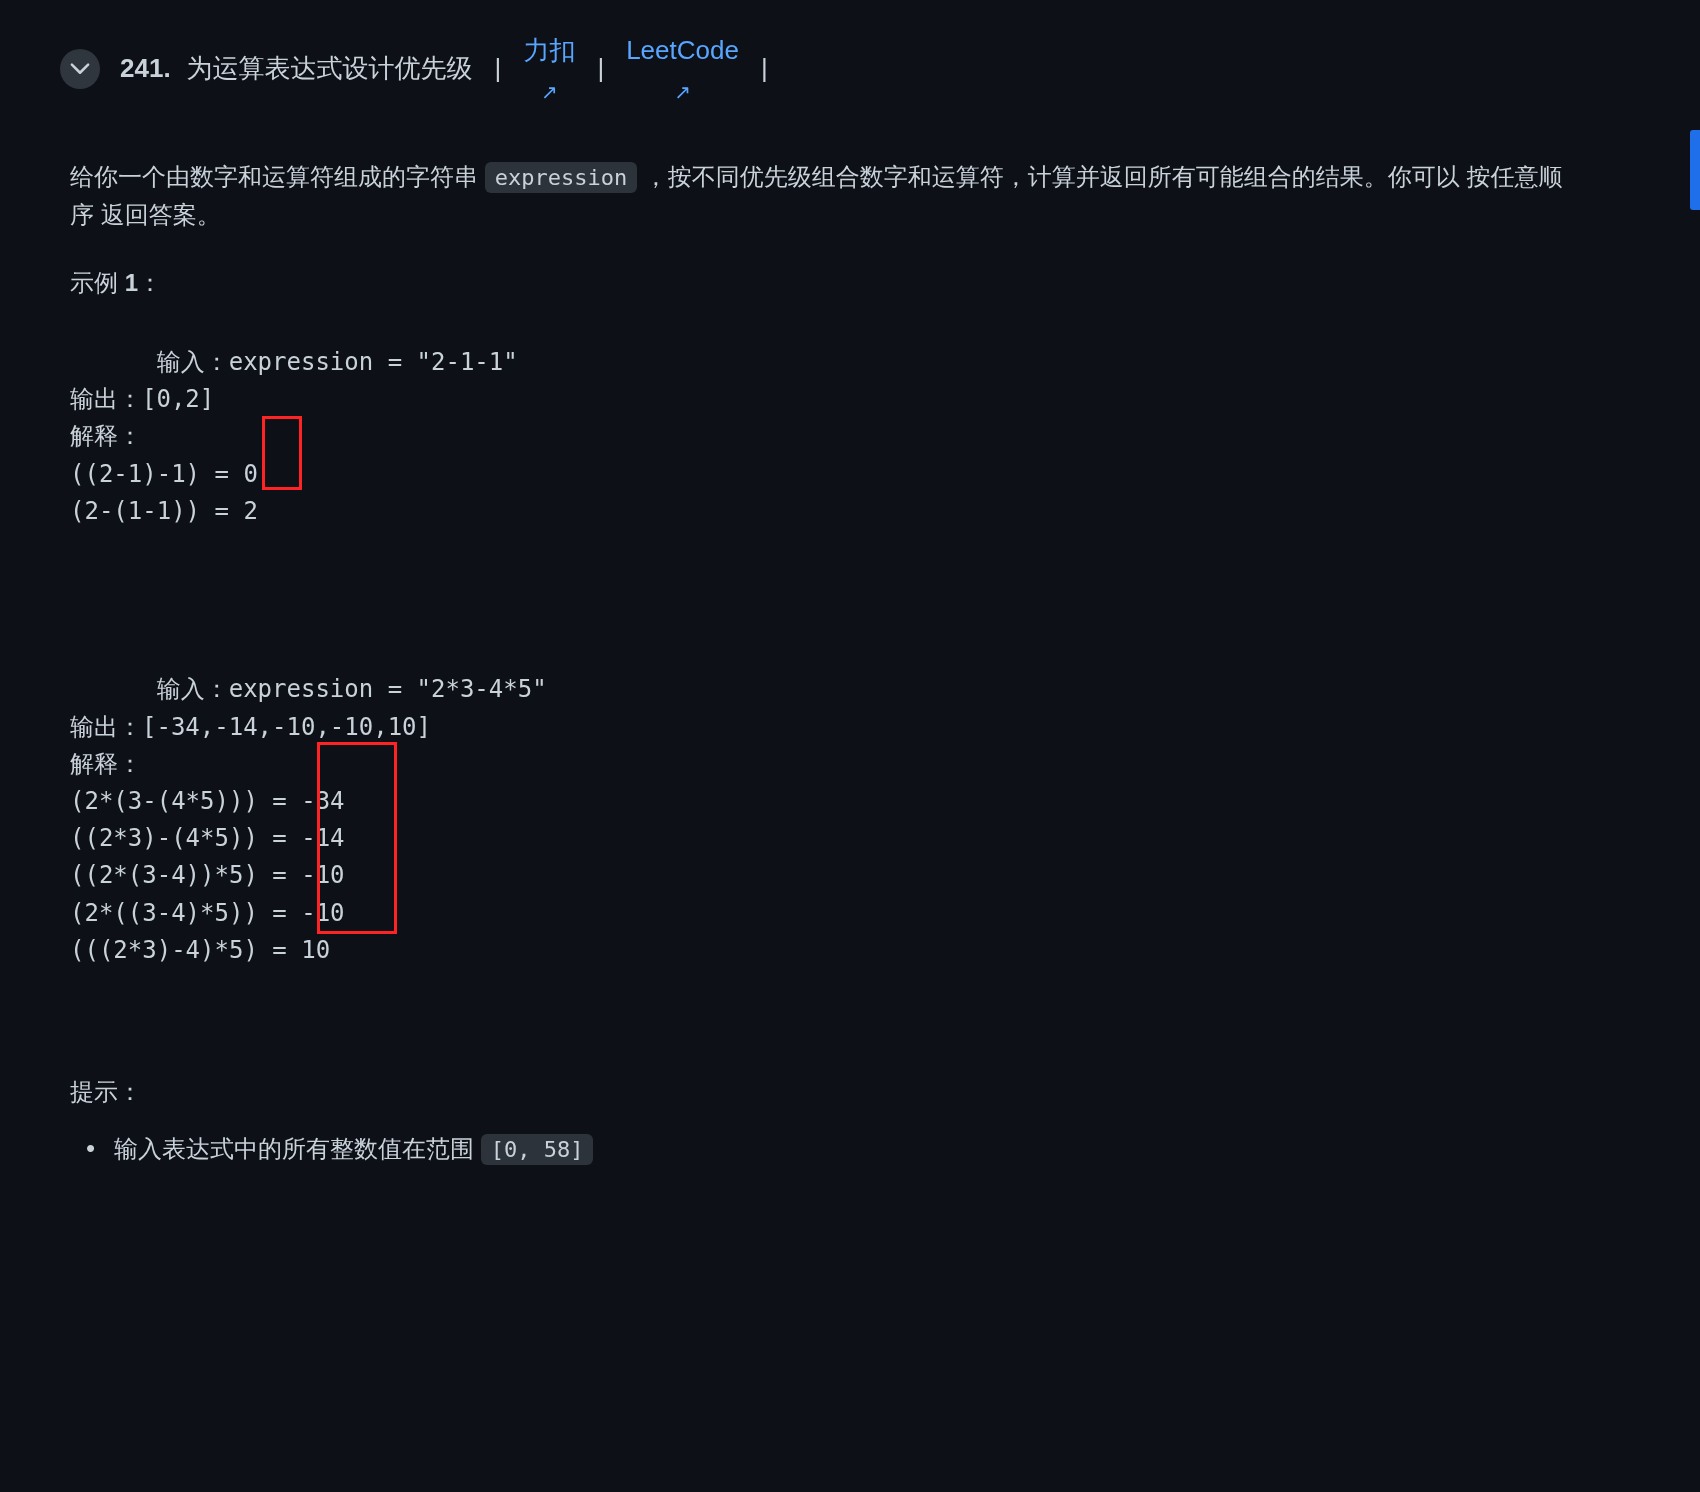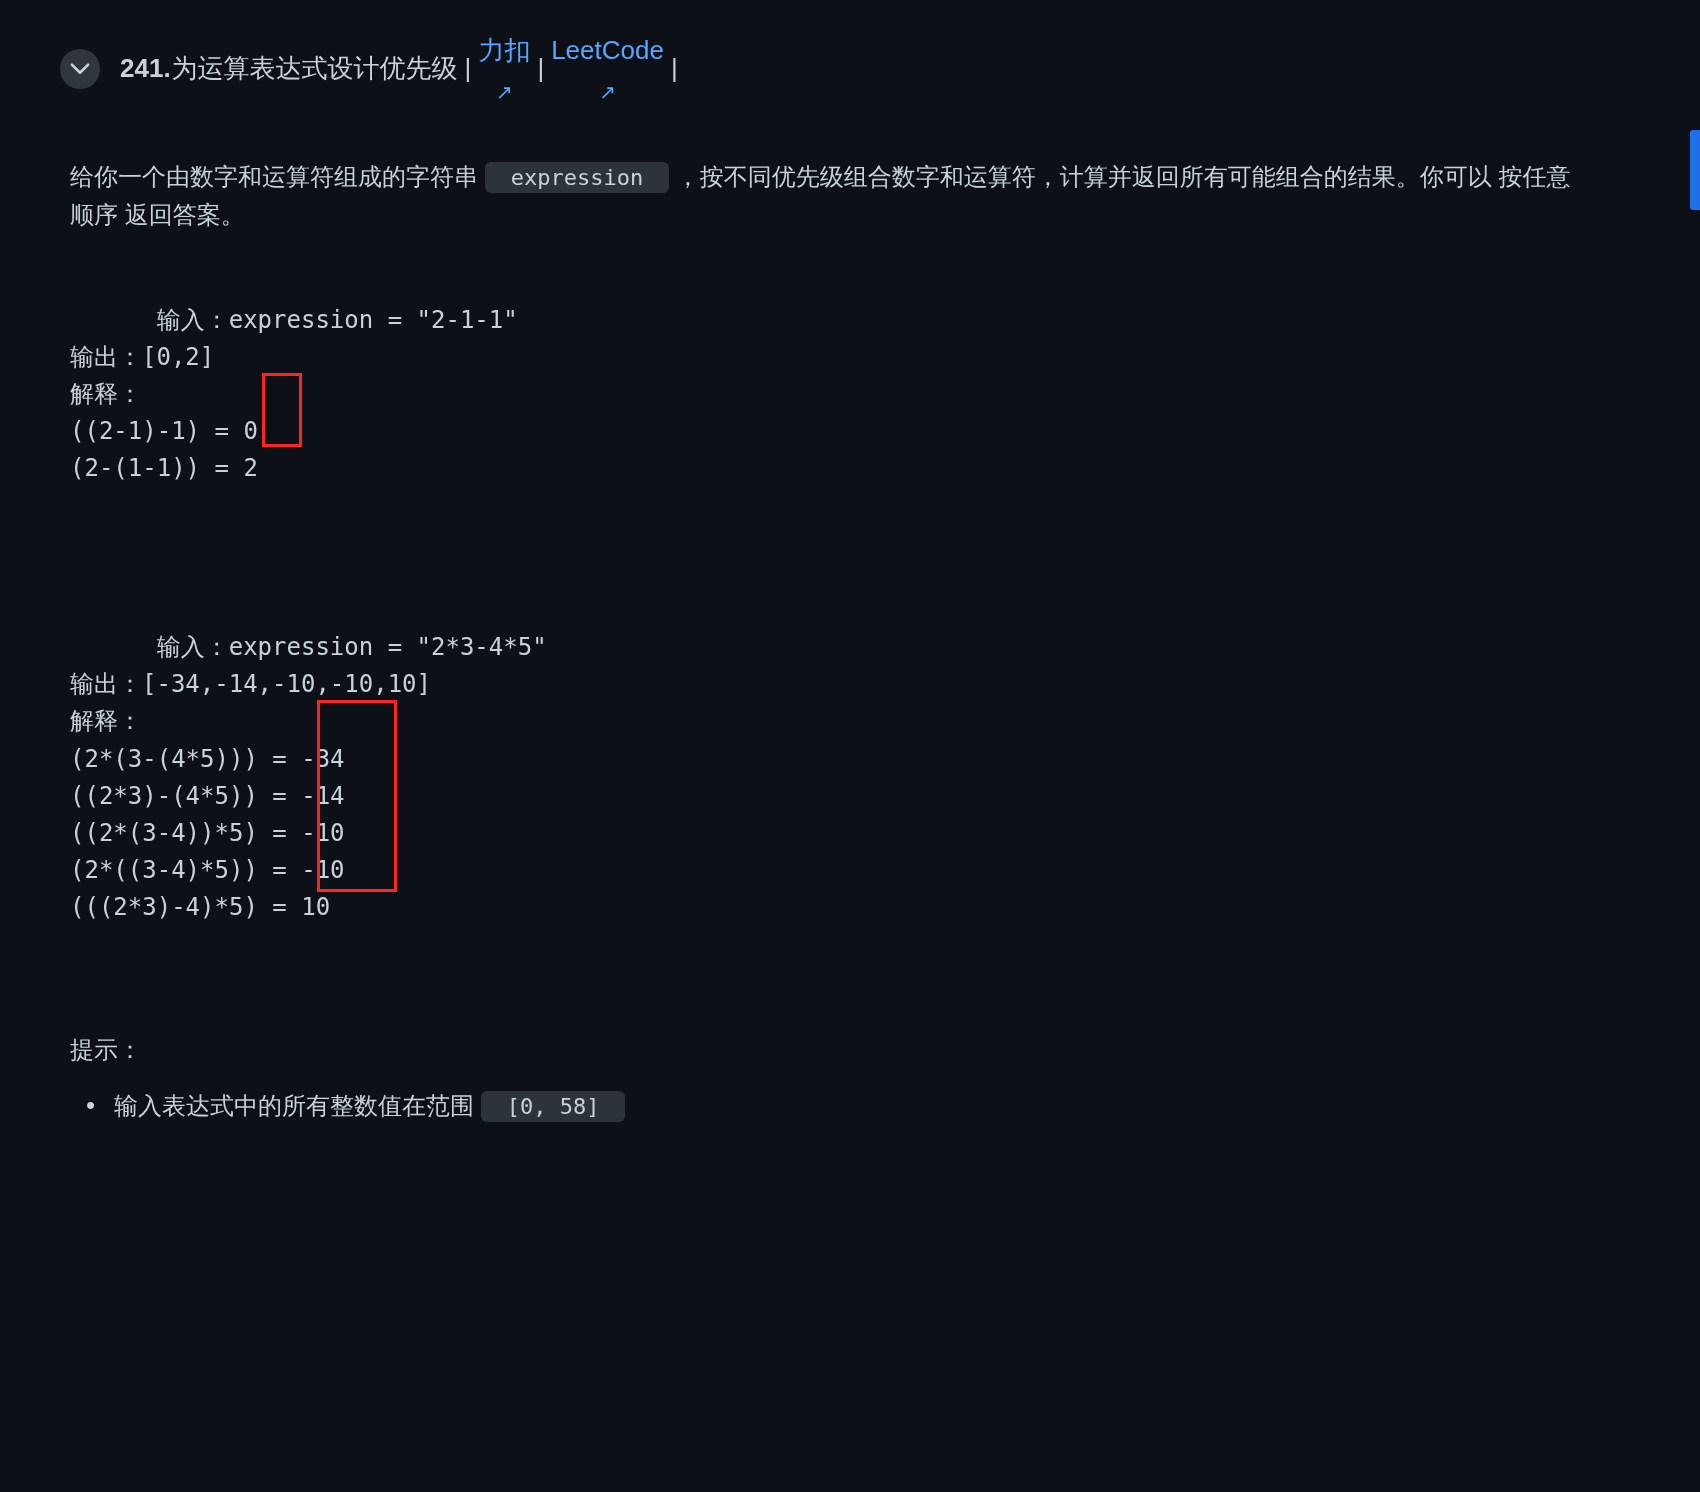--- a/index.html
+++ b/index.html
@@ -34,40 +34,40 @@
     cursor: pointer;
     flex-shrink: 0;
   }
   .collapse-btn svg { width: 20px; height: 20px; fill: #c9d1d9; }
   .title-line {
     font-size: 26px;
     color: #c9d1d9;
     display: flex;
     align-items: center;
     flex-wrap: wrap;
-    gap: 1px;
+    gap: 16px;
   }
   .title-num { font-weight: 700; }
   .title-text { font-weight: 400; font-family: Liberation Serif, serif; }
   .sep { color: #c9d1d9; margin: 0 6px; }
   .ext-link {
     color: #58a6ff;
     text-decoration: none;
     display: inline-flex;
     align-items: center;
     gap: 4px;
     flex-direction: column;
   }
   .arrow-icon { font-size: 20px; color: #58a6ff; }
   .content { padding-left: 10px; }
   .para { margin-bottom: 30px; }
   .code-inline {
     background: #2d333b;
     border-radius: 6px;
-    padding: 3px 26px;
+    padding: 3px 10px;
     font-family: ui-monospace, SFMono-Regular, "SF Mono", Menlo, Consolas, monospace;
     font-size: 22px;
   }
   sup { font-size: 16px; vertical-align: super; }
   .section-label { font-weight: 400; margin-bottom: 4px; }
   .section-label b { font-weight: 700; }
   .mono-block {
     font-family: ui-monospace, SFMono-Regular, "SF Mono", Menlo, Consolas, monospace;
     white-space: pre;
     margin-bottom: 30px;
@@ -130,20 +130,23 @@
     </div>
   </div>
 
   <div class="content">
 
     <p class="para">
       <span>给你一个由数字和运算符组成的字符串 </span><span class="code-inline">expression</span><span> ，按不同优先级组合数字和运算符，计算并返回所有可能组合的结果。你可以 按任意顺序 返回答案。</span>
     </p>
 
 
+    <p class="section-label">
+      <span>示例 </span><b>1</b><span>：</span>
+    </p>
     <div class="mono-block">
       <span>输入：expression = "2-1-1"
 输出：[0,2]
 解释：
 ((2-1)-1) = 0
 (2-(1-1)) = 2</span>
       <div class="redbox" style="left:192px; top:109px; width:40px; height:74px;"></div>
     </div>
 
     <div class="mono-block">

